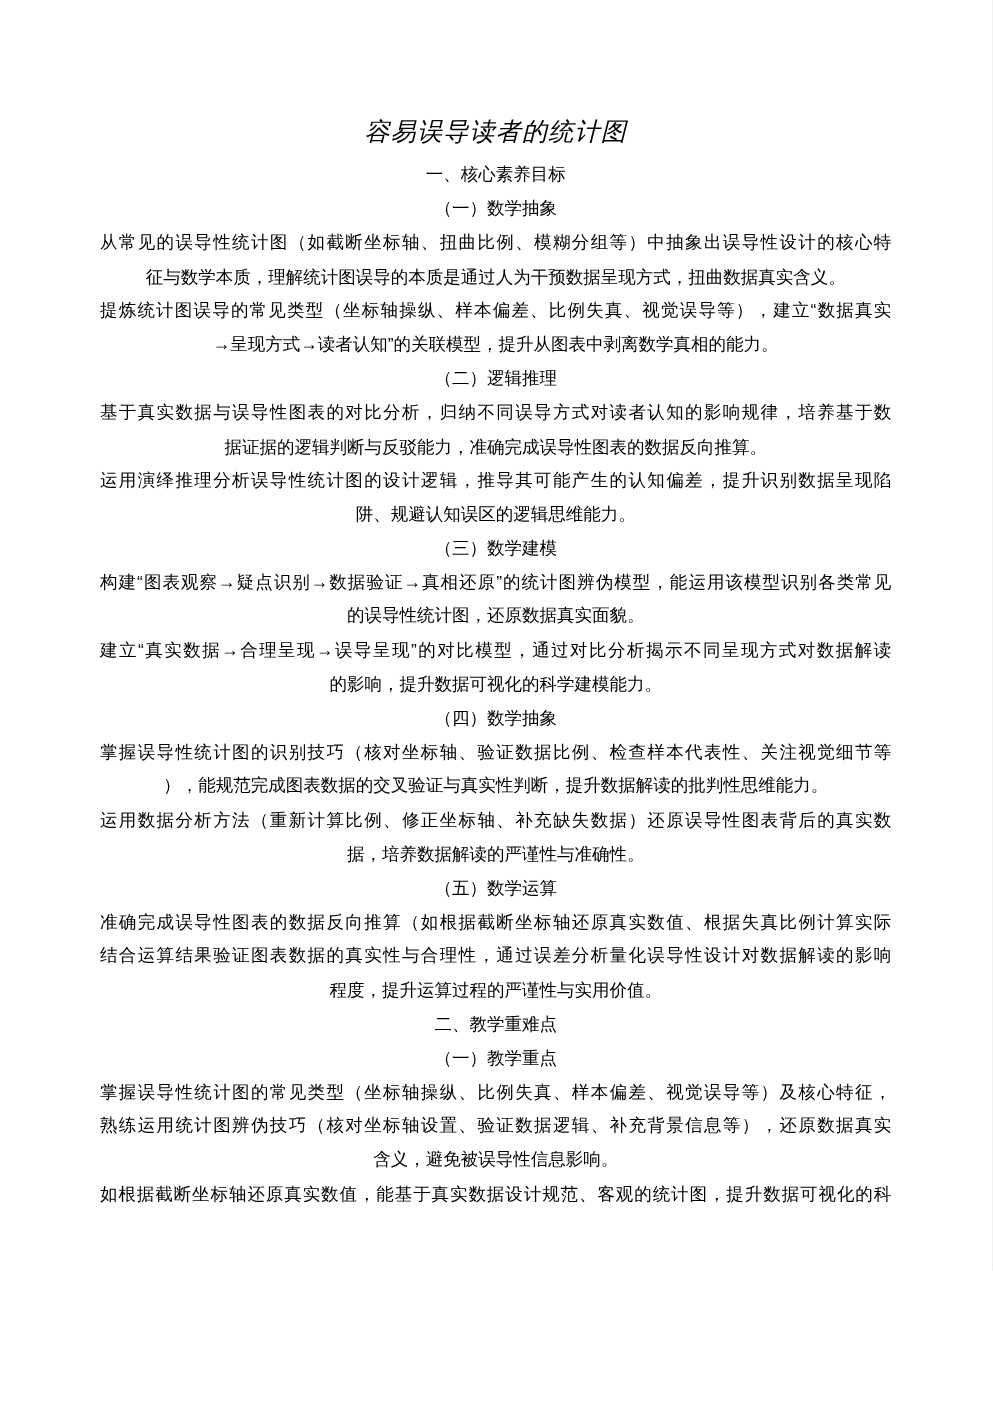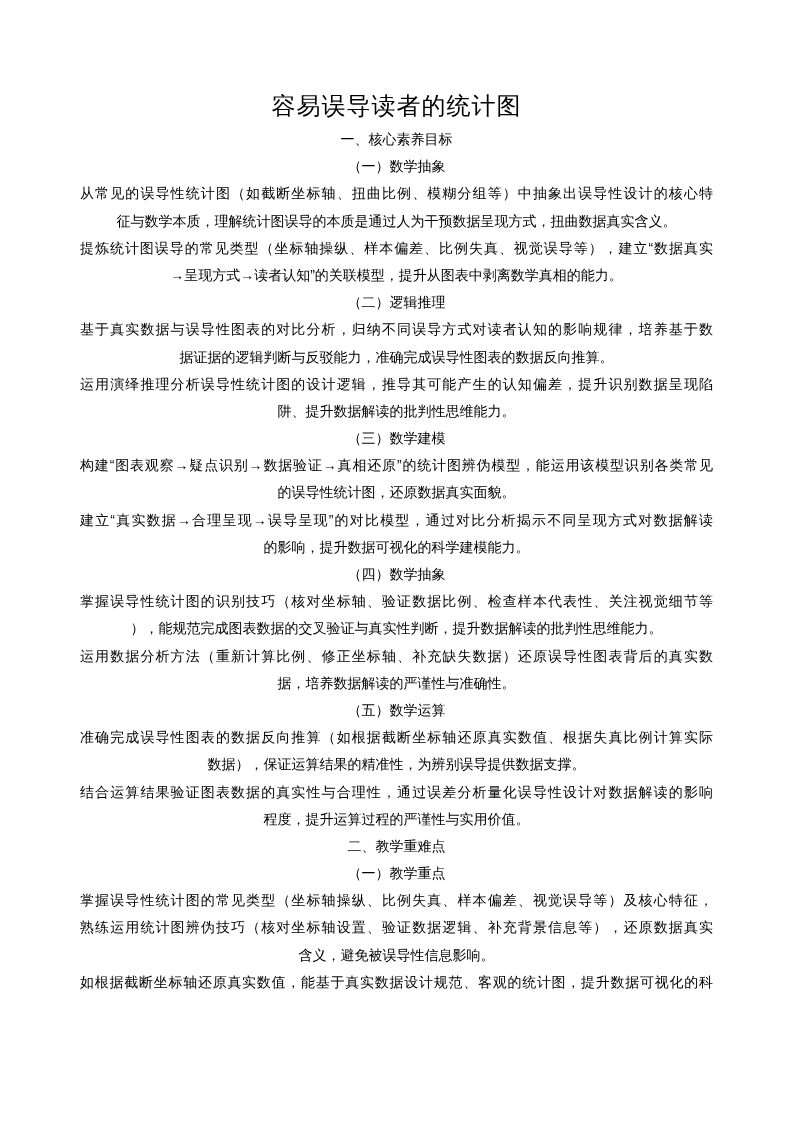--- a/index.html
+++ b/index.html
@@ -9,26 +9,27 @@
     height: 1123px;
     margin: 0 auto;
     background: #ffffff;
     box-sizing: border-box;
     padding: 90px 81px 0 80px;
     color: #000000;
     font-family: "Liberation Sans", sans-serif;
     overflow: hidden;
   }
   .doc-title {
-    font-size: 24px;
+    font-size: 20px;
     line-height: 32px;
     font-weight: normal;
     text-align: center;
     margin: 0 0 4px 0;
     letter-spacing: 1px;
+    font-style: italic;
   }
   .doc-body { }
   .line {
     font-size: 14px;
     line-height: 27.2px;
     height: 27.2px;
     overflow: hidden;
     white-space: pre-wrap;
     text-align: center;
   }
@@ -48,34 +49,33 @@
       <div class="line">一、核心素养目标</div>
       <div class="line">（一）数学抽象</div>
       <div class="line fill">从常见的误导性统计图（如截断坐标轴、扭曲比例、模糊分组等）中抽象出误导性设计的核心特</div>
       <div class="line">征与数学本质，理解统计图误导的本质是通过人为干预数据呈现方式，扭曲数据真实含义。</div>
       <div class="line fill">提炼统计图误导的常见类型（坐标轴操纵、样本偏差、比例失真、视觉误导等），建立“数据真实</div>
       <div class="line">→呈现方式→读者认知”的关联模型，提升从图表中剥离数学真相的能力。</div>
       <div class="line">（二）逻辑推理</div>
       <div class="line fill">基于真实数据与误导性图表的对比分析，归纳不同误导方式对读者认知的影响规律，培养基于数</div>
       <div class="line">据证据的逻辑判断与反驳能力，准确完成误导性图表的数据反向推算。</div>
       <div class="line fill">运用演绎推理分析误导性统计图的设计逻辑，推导其可能产生的认知偏差，提升识别数据呈现陷</div>
-      <div class="line">阱、提升数据解读的批判性思维能力。</div>
+      <div class="line">阱、规避认知误区的逻辑思维能力。</div>
       <div class="line">（三）数学建模</div>
       <div class="line fill">构建“图表观察→疑点识别→数据验证→真相还原”的统计图辨伪模型，能运用该模型识别各类常见</div>
       <div class="line">的误导性统计图，还原数据真实面貌。</div>
       <div class="line fill">建立“真实数据→合理呈现→误导呈现”的对比模型，通过对比分析揭示不同呈现方式对数据解读</div>
       <div class="line">的影响，提升数据可视化的科学建模能力。</div>
       <div class="line">（四）数学抽象</div>
       <div class="line fill">掌握误导性统计图的识别技巧（核对坐标轴、验证数据比例、检查样本代表性、关注视觉细节等</div>
       <div class="line">），能规范完成图表数据的交叉验证与真实性判断，提升数据解读的批判性思维能力。</div>
       <div class="line fill">运用数据分析方法（重新计算比例、修正坐标轴、补充缺失数据）还原误导性图表背后的真实数</div>
       <div class="line">据，培养数据解读的严谨性与准确性。</div>
       <div class="line">（五）数学运算</div>
       <div class="line fill">准确完成误导性图表的数据反向推算（如根据截断坐标轴还原真实数值、根据失真比例计算实际</div>
-      <div class="line">数据），保证运算结果的精准性，为辨别误导提供数据支撑。</div>
       <div class="line fill">结合运算结果验证图表数据的真实性与合理性，通过误差分析量化误导性设计对数据解读的影响</div>
       <div class="line">程度，提升运算过程的严谨性与实用价值。</div>
       <div class="line">二、教学重难点</div>
       <div class="line">（一）教学重点</div>
       <div class="line fill">掌握误导性统计图的常见类型（坐标轴操纵、比例失真、样本偏差、视觉误导等）及核心特征，</div>
       <div class="line fill">熟练运用统计图辨伪技巧（核对坐标轴设置、验证数据逻辑、补充背景信息等），还原数据真实</div>
       <div class="line">含义，避免被误导性信息影响。</div>
       <div class="line fill">如根据截断坐标轴还原真实数值，能基于真实数据设计规范、客观的统计图，提升数据可视化的科</div>
     </div>
 </div>

